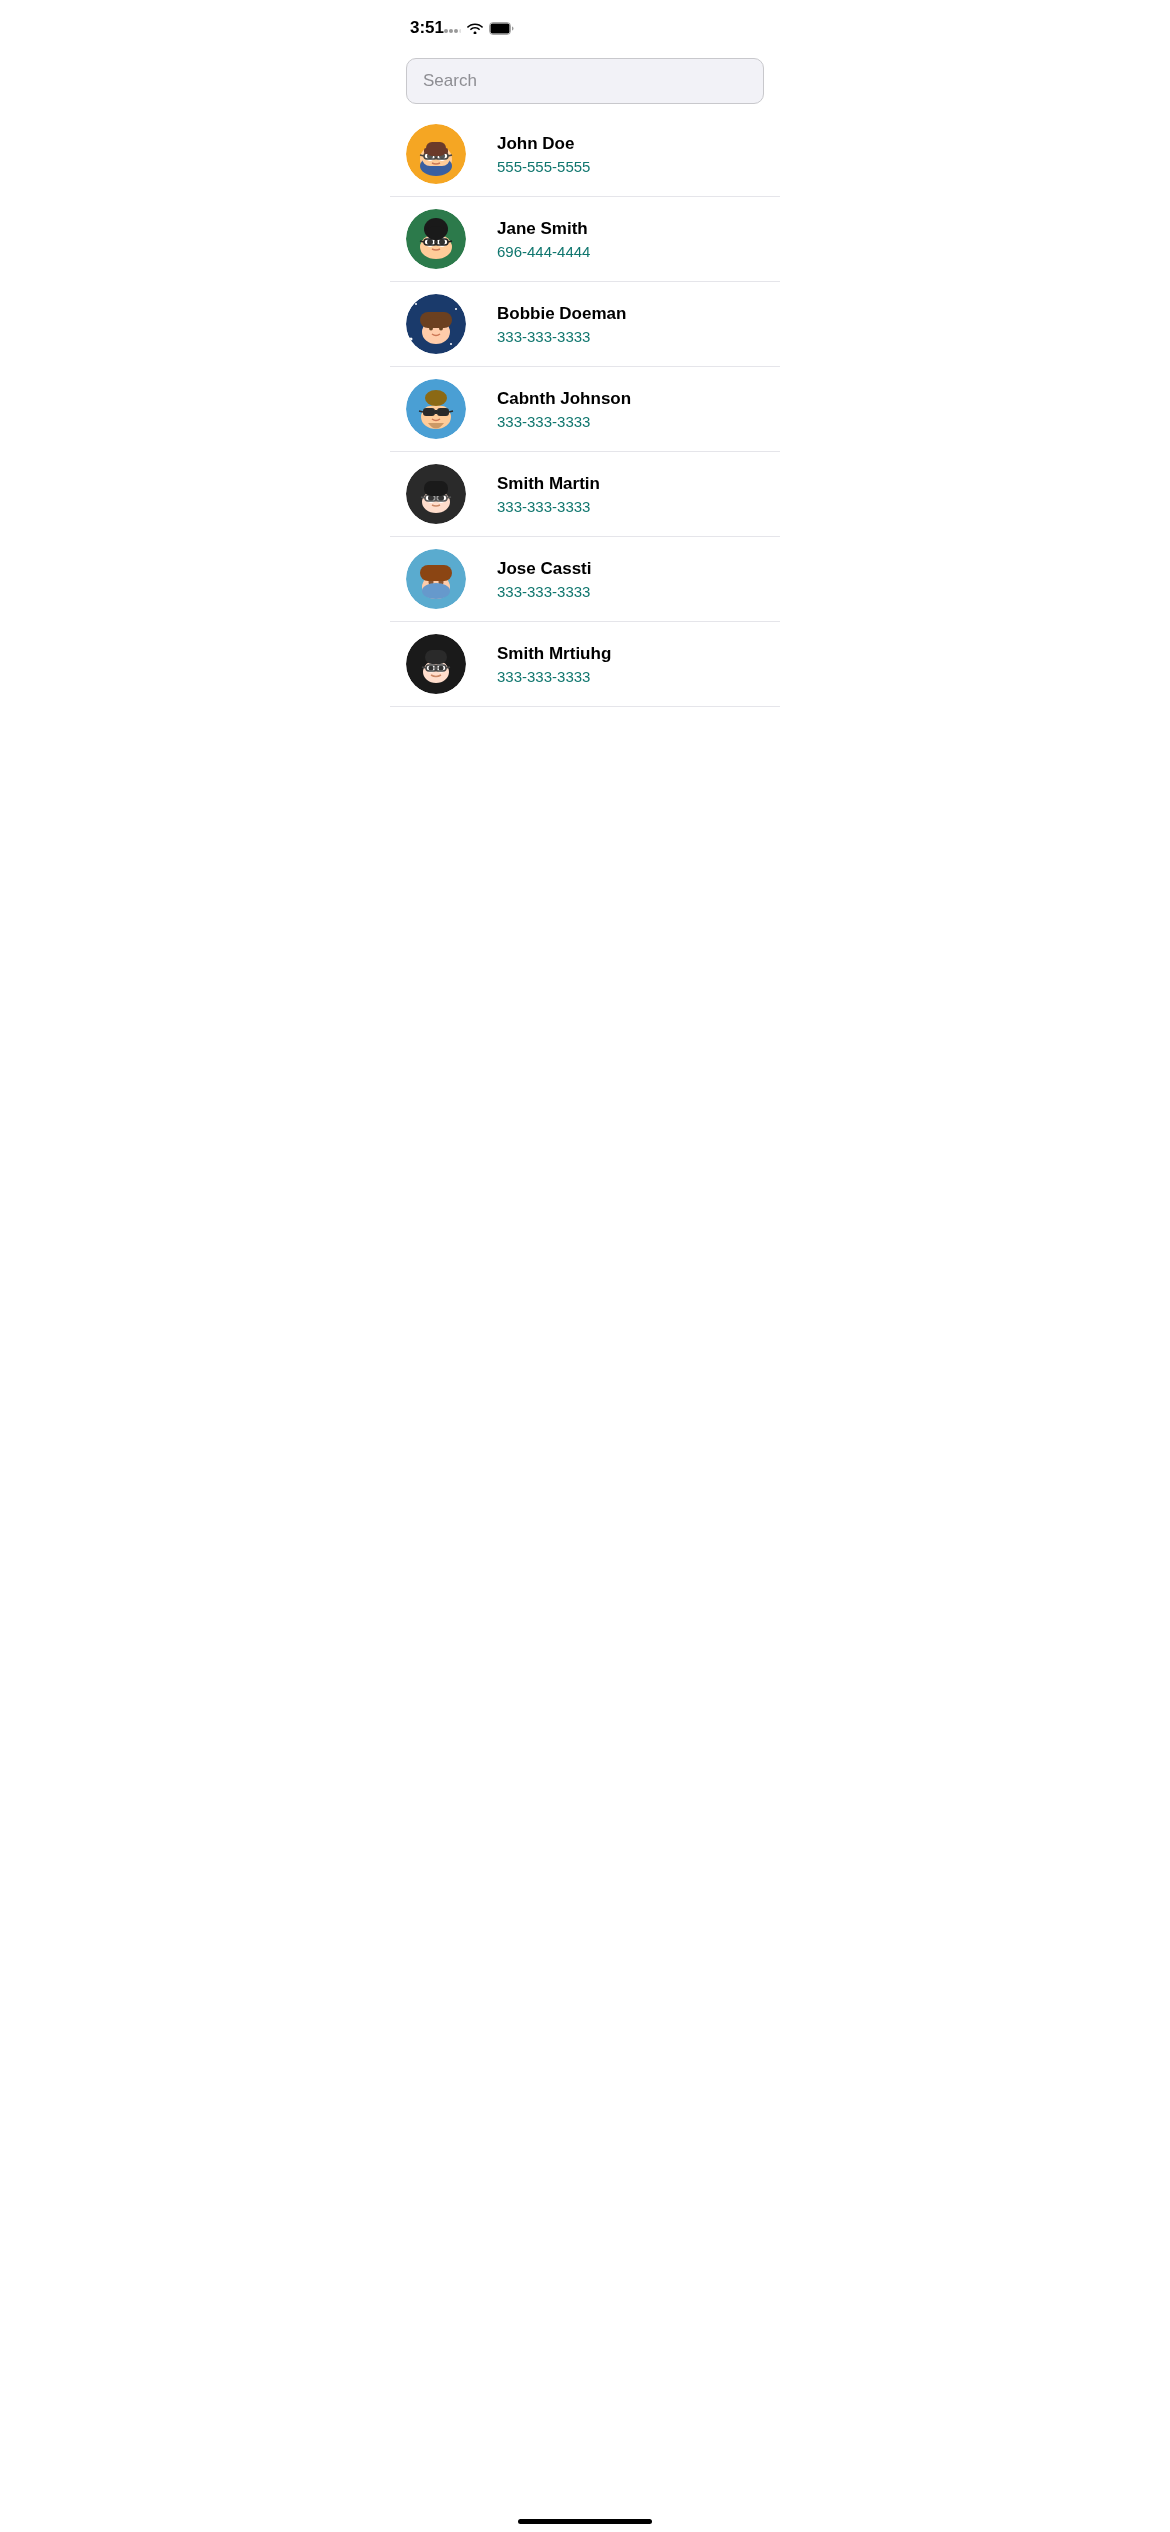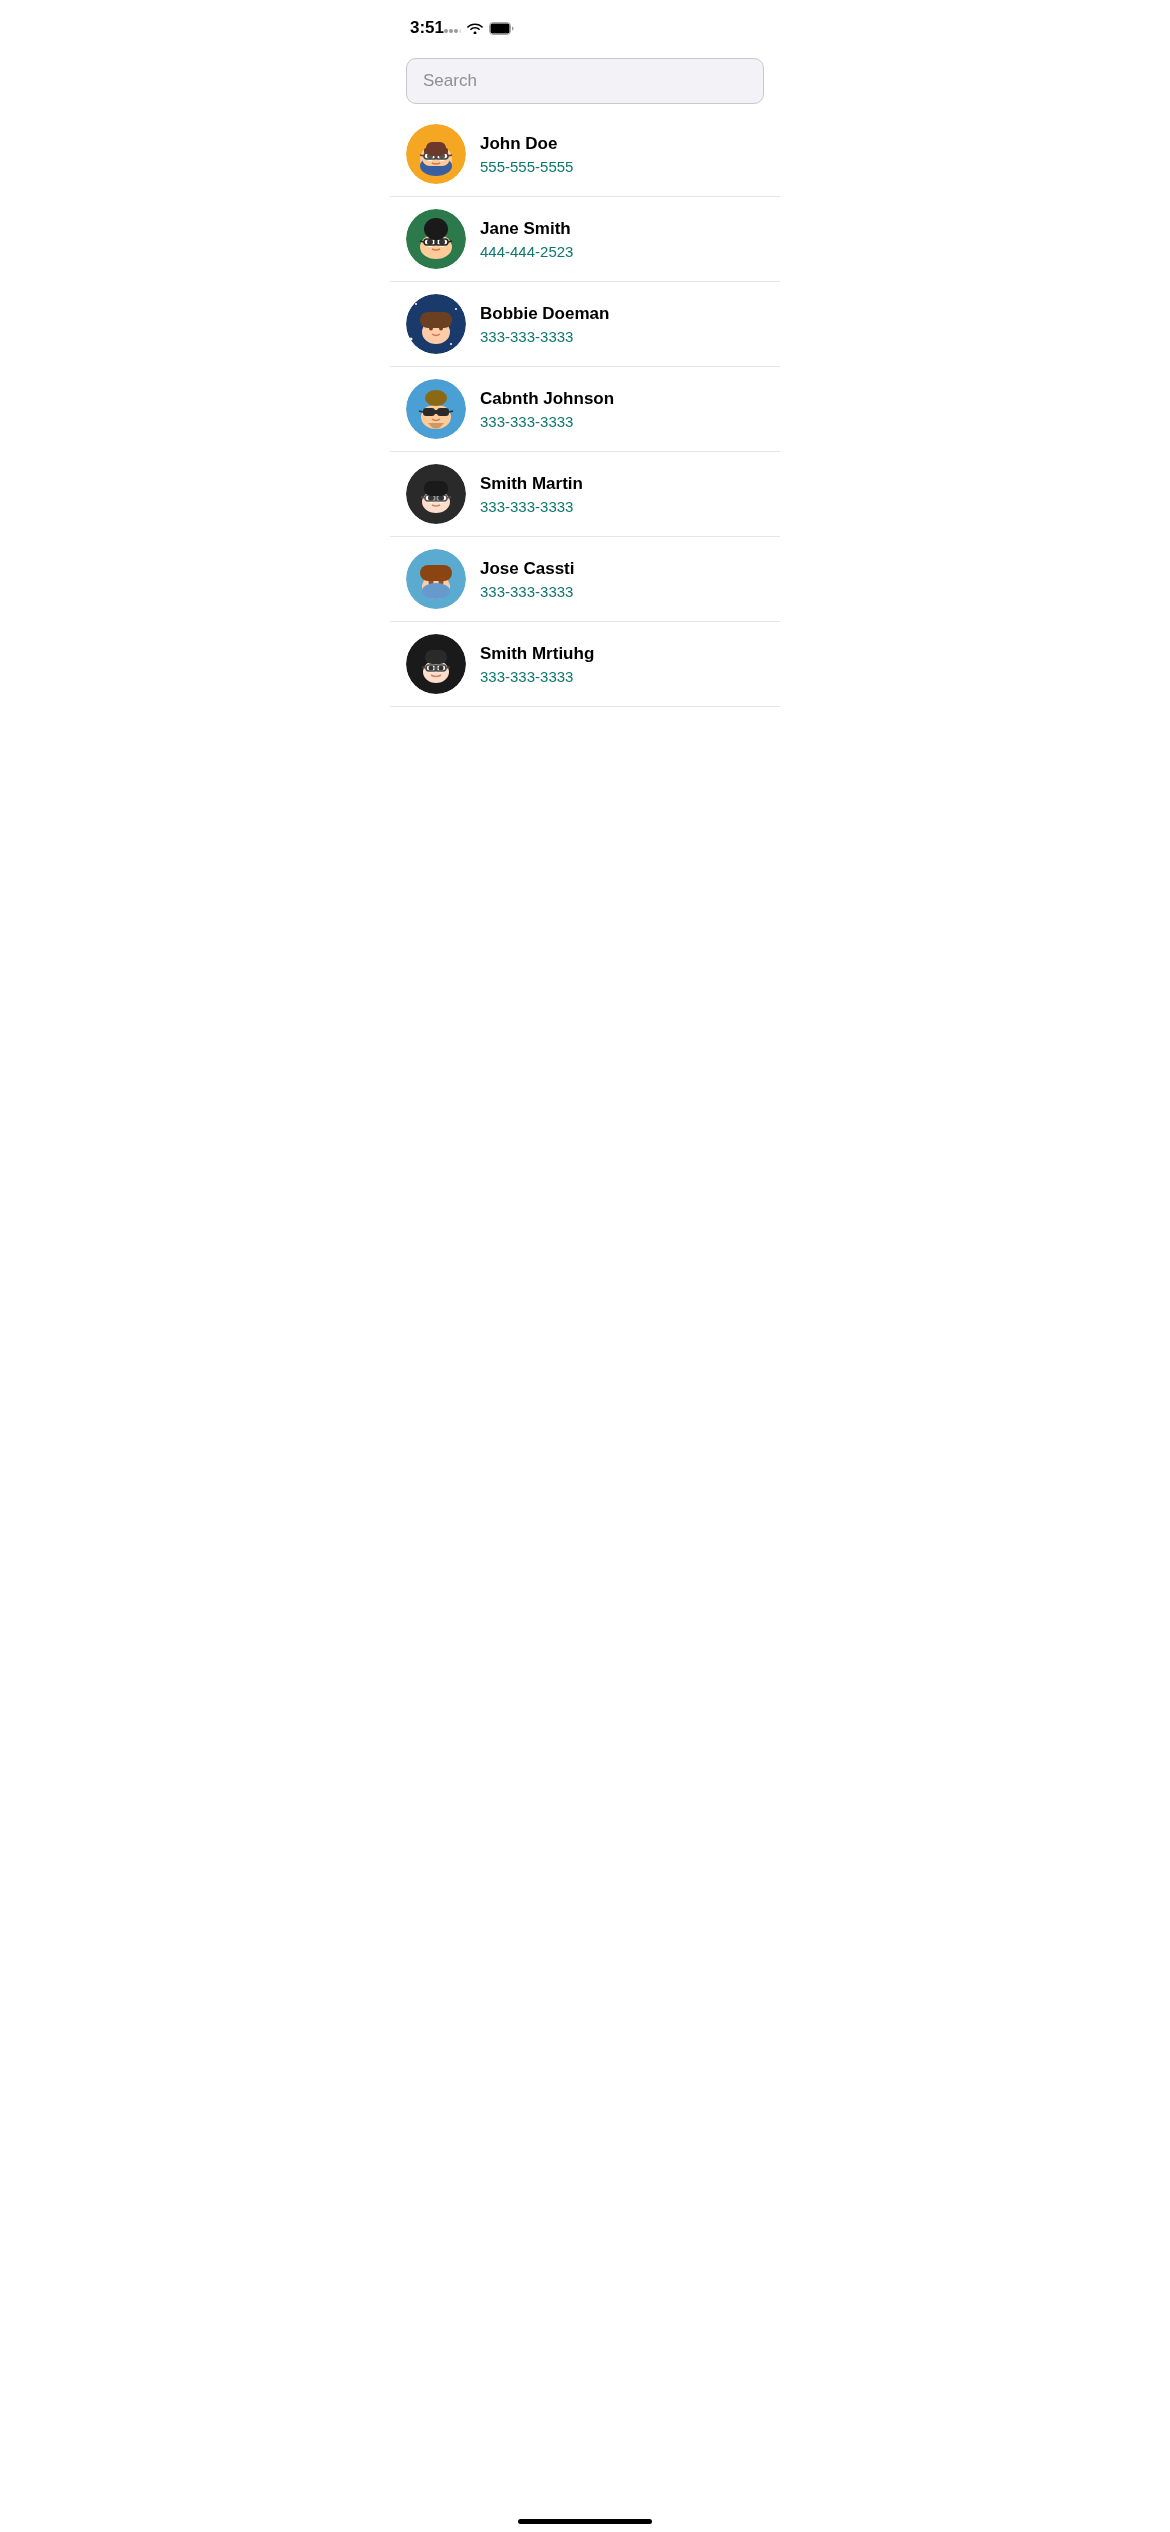--- a/index.html
+++ b/index.html
@@ -76,20 +76,21 @@
     .contacts-list {
       margin-top: 8px;
     }
 
     .contact-item {
       display: flex;
       align-items: center;
       padding: 12px 16px;
       border-bottom: 1px solid #e5e5ea;
       cursor: pointer;
+      gap: 17px;
     }
 
     .avatar {
       width: 60px;
       height: 60px;
       border-radius: 50%;
       overflow: hidden;
       flex-shrink: 0;
       margin-right: 14px;
       position: relative;
@@ -203,21 +204,21 @@
       <rect x="29" y="30" width="13" height="6" rx="3" fill="none" stroke="#222" stroke-width="1.5"></rect>
       <path d="M18 33 L14 32" stroke="#222" stroke-width="1.5"></path>
       <path d="M42 33 L46 32" stroke="#222" stroke-width="1.5"></path>
       <path d="M26 40 Q30 42 34 40" stroke="#cc7755" stroke-width="1.5" fill="none"></path>
       <ellipse cx="30" cy="20" rx="12" ry="11" fill="#1a1a1a"></ellipse>
       <path d="M18 22 Q30 12 42 22" fill="#1a1a1a"></path>
     </svg>
       </div>
       <div class="contact-info">
         <div class="contact-name">Jane Smith</div>
-        <div class="contact-phone">444-444-2523</div>
+        <div class="contact-phone">696-444-4444</div>
       </div>
     </div>
     <div class="contact-item">
       <div class="avatar">
         <svg viewBox="0 0 60 60" xmlns="http://www.w3.org/2000/svg">
       <circle cx="30" cy="30" r="30" fill="#1a3a6b"></circle>
       <circle cx="10" cy="10" r="1" fill="white"></circle>
       <circle cx="50" cy="15" r="1" fill="white"></circle>
       <circle cx="45" cy="50" r="1" fill="white"></circle>
       <circle cx="5" cy="45" r="1.5" fill="white"></circle>

